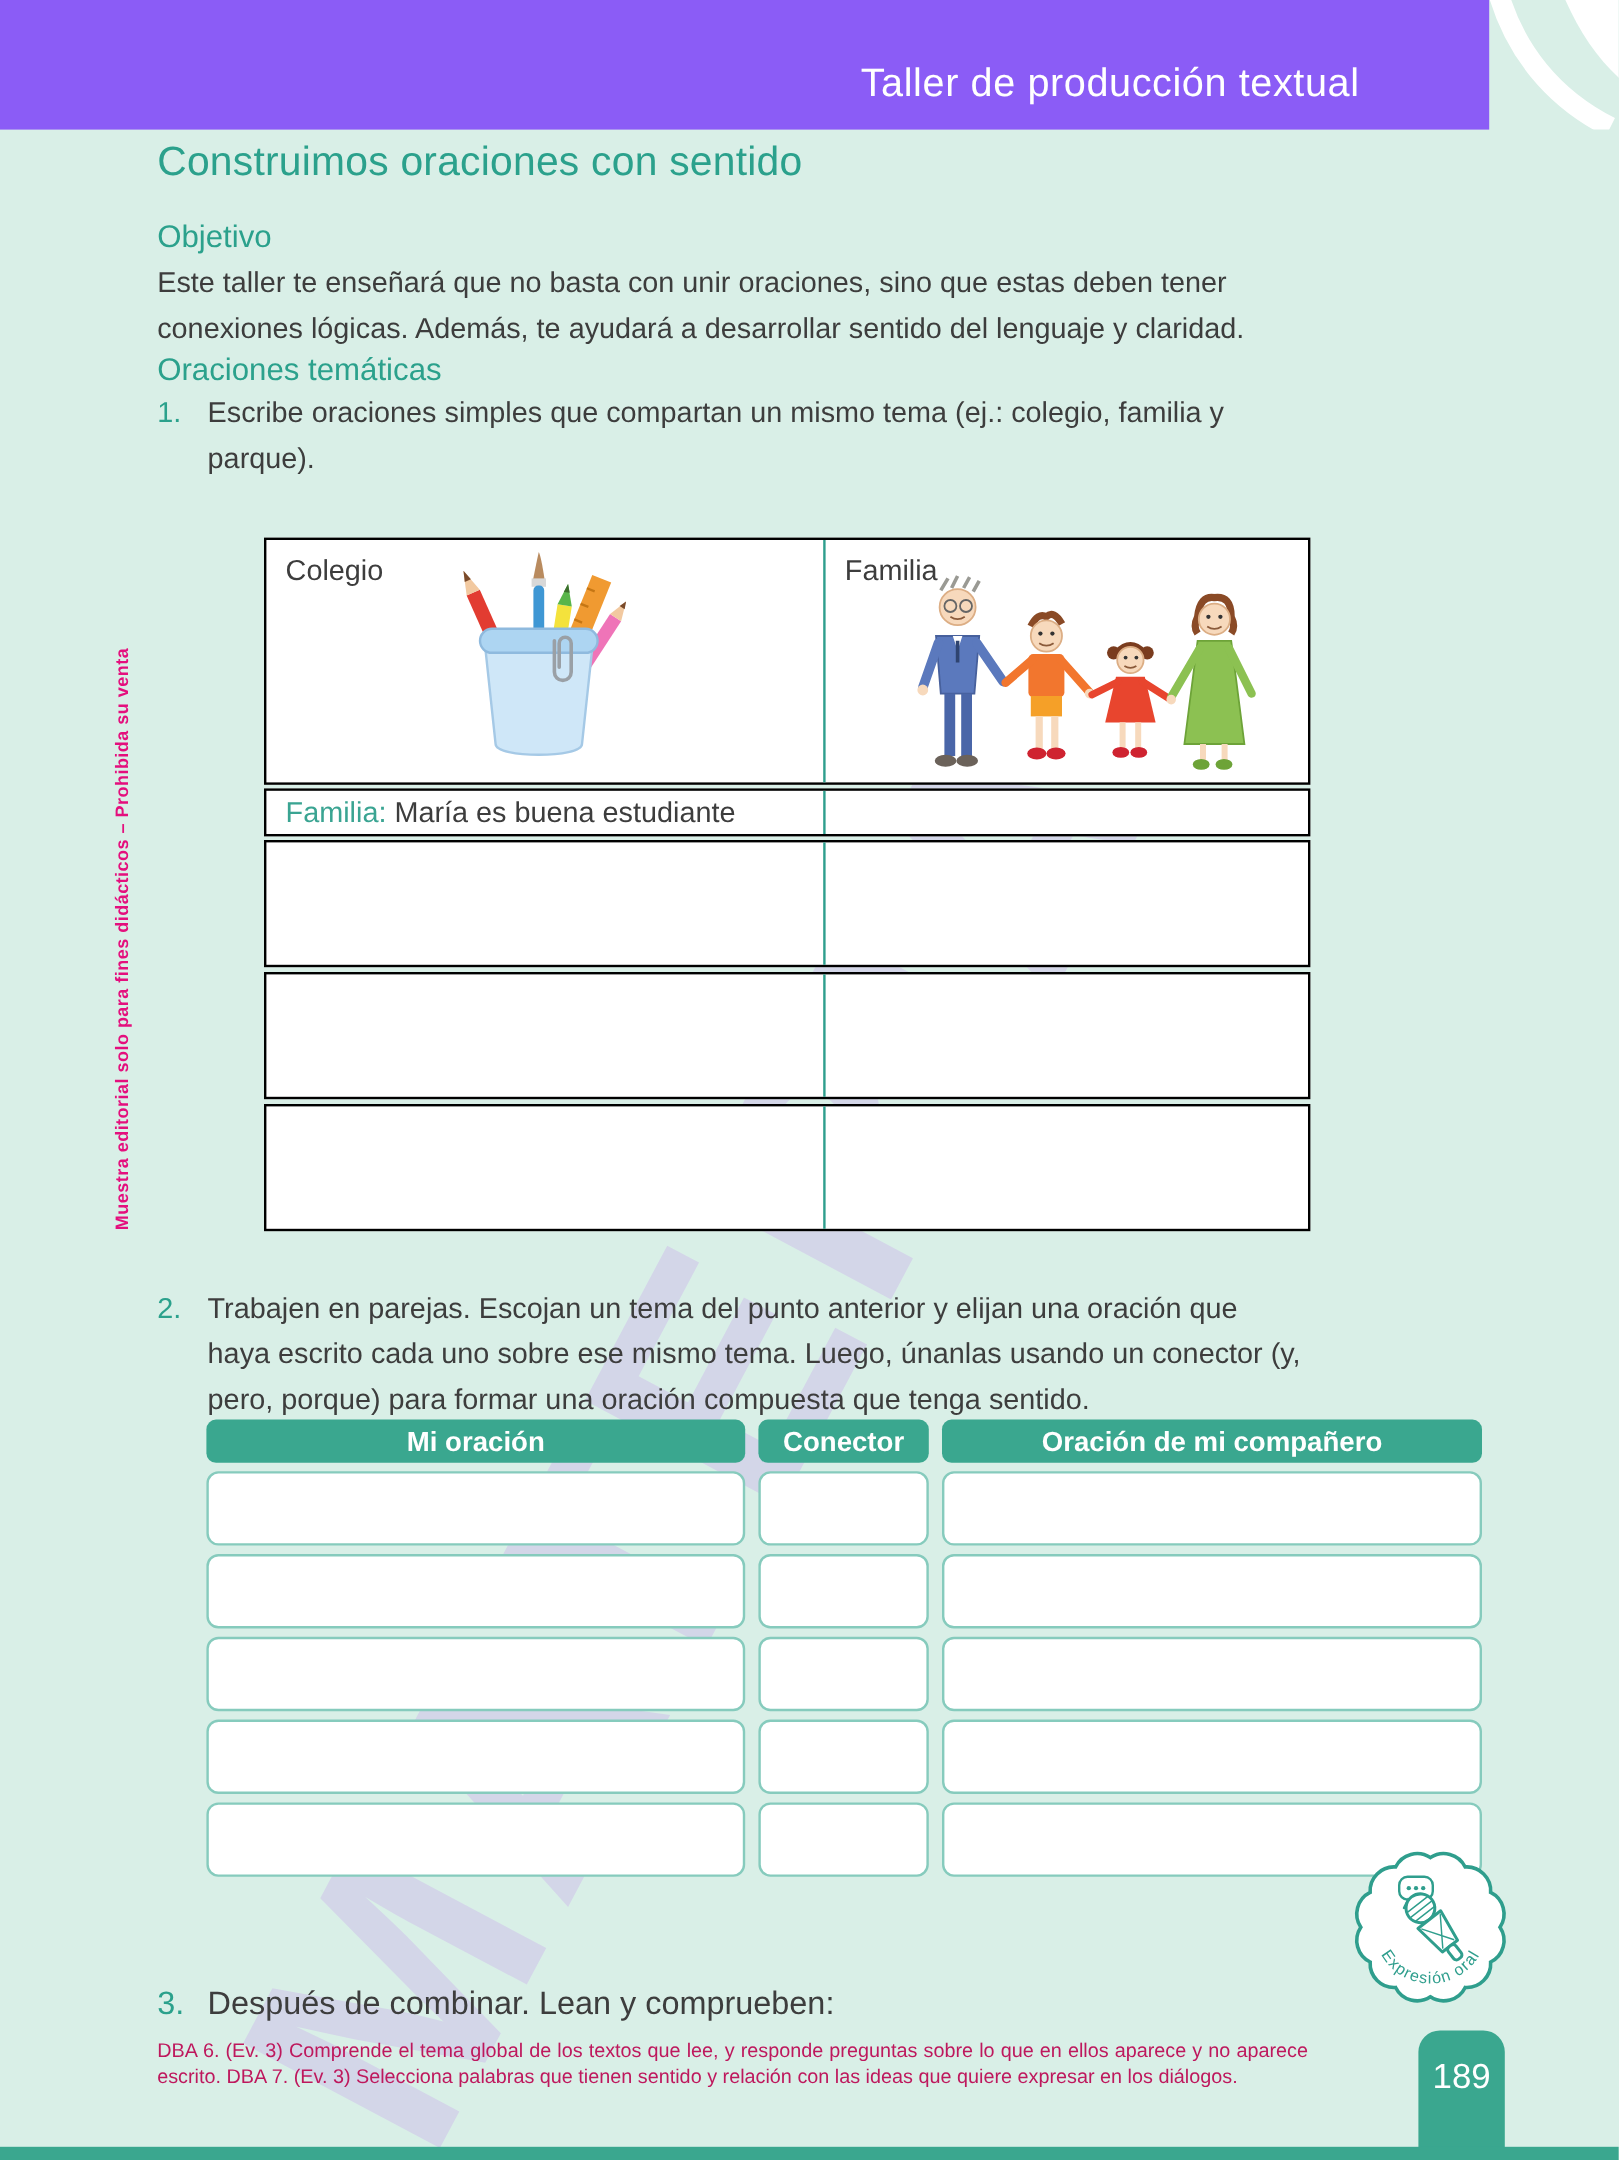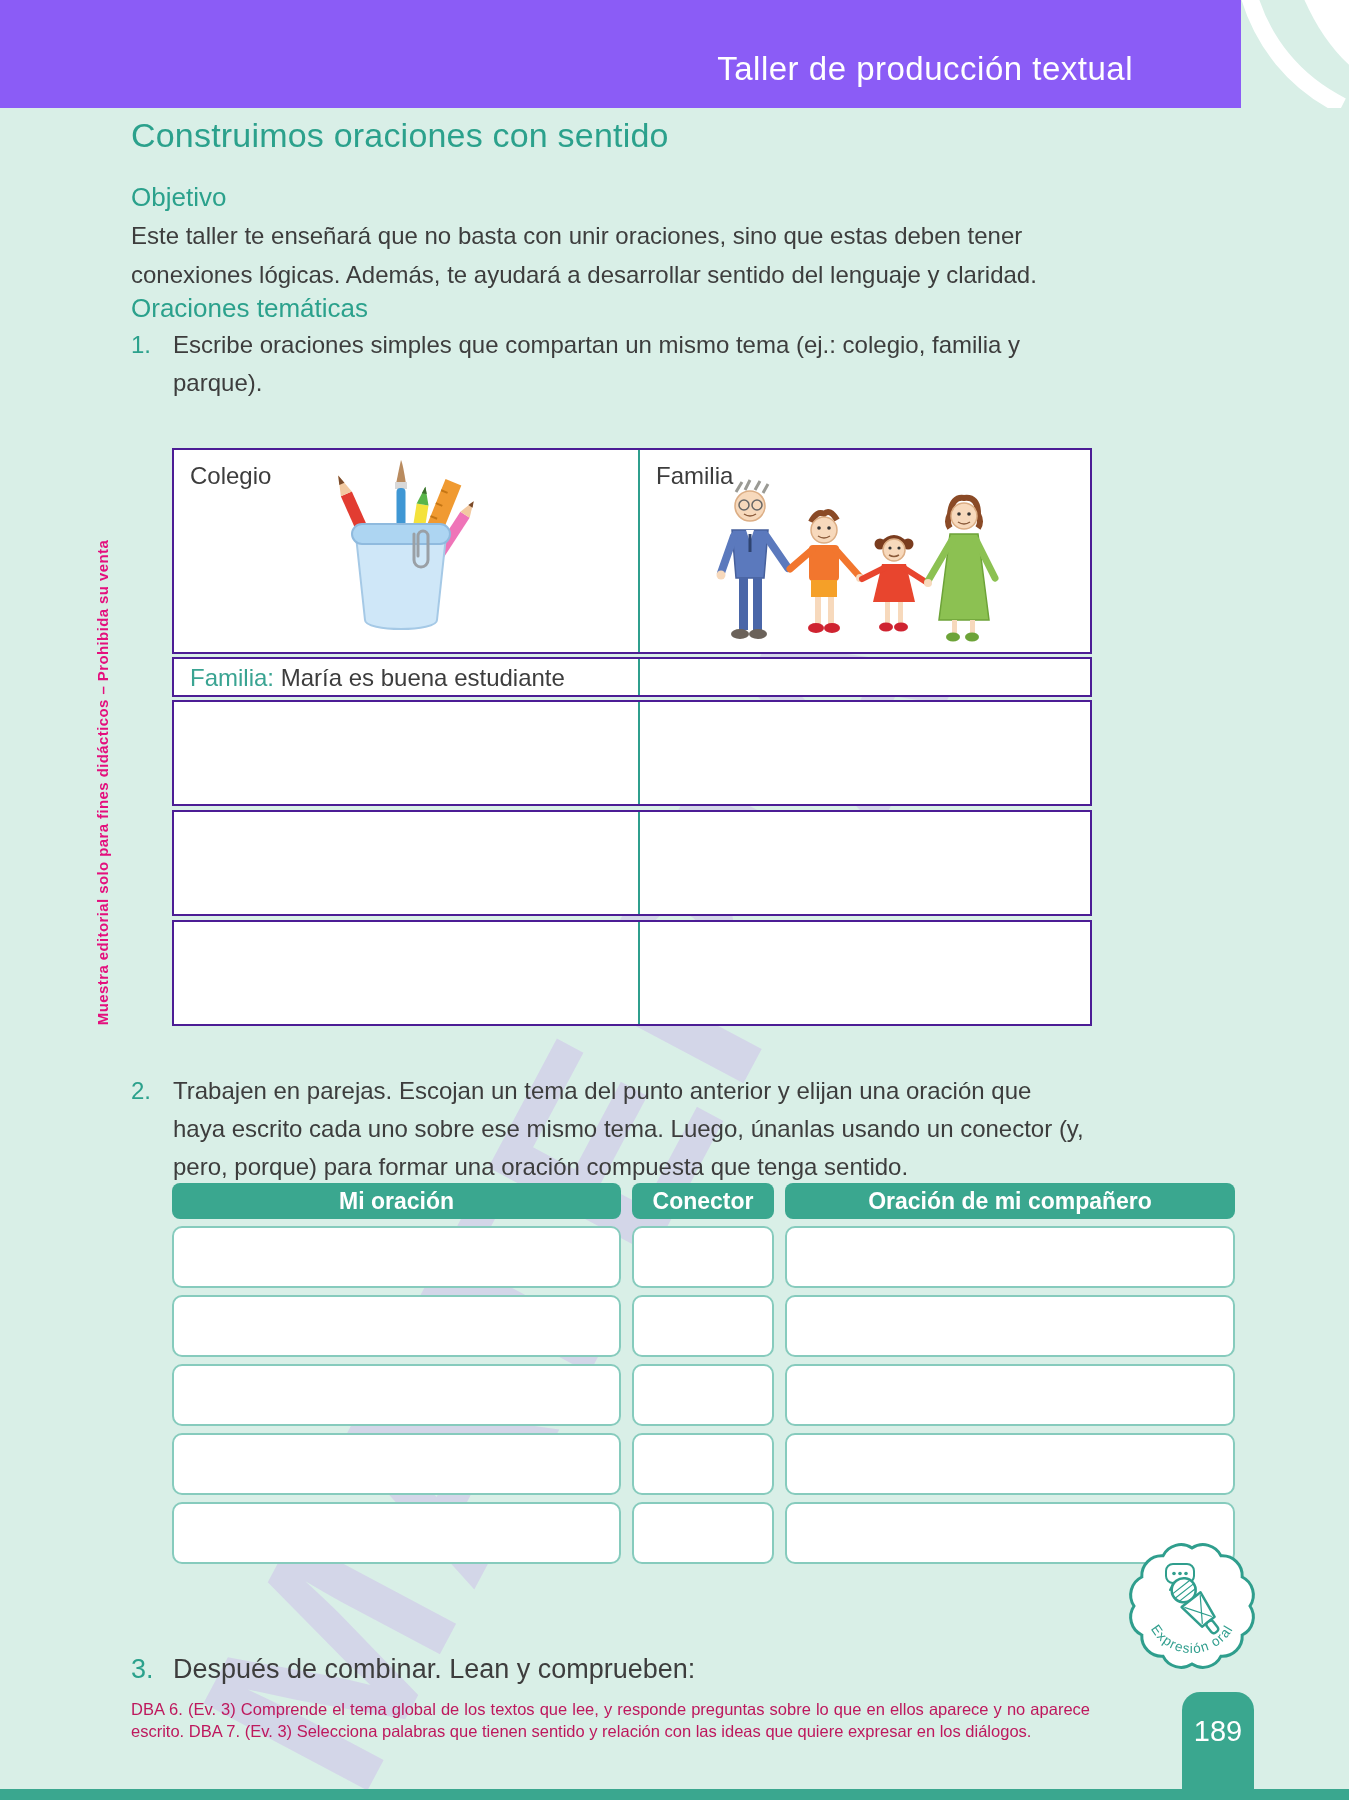--- a/index.html
+++ b/index.html
@@ -35,21 +35,21 @@
   .subhead { left:131px; font-size:26px; color:#2ba18c; }
   .para { left:131px; font-size:24px; line-height:39px; color:#3d3d3d; }
 
   .item { left:131px; display:flex; font-size:24px; line-height:38px; }
   .item .num { width:42px; color:#2ba18c; flex:none; }
 
   
   .t1 { left:172px; top:448px; width:920px; z-index:2; }
   .t1row {
     position:relative; display:flex; background:#fff;
-    border:2px solid #4c1d95; margin-bottom:4px; z-index:2;
+    border:2px solid #000000; margin-bottom:4px; z-index:2;margin-left:48px;
   }
   .t1cell { position:relative; }
   .t1cell.c1 { width:466px; border-right:2px solid #2f9e8d; }
   .t1cell.c2 { flex:1; }
   .t1row.img-row { height:206px; margin-bottom:3px; }
   .t1row.ex-row { height:40px; margin-bottom:3px; }
   .t1row.blank  { height:106px; }
   .cell-label { position:absolute; left:16px; top:12px; font-size:24px; color:#3d3d3d; }
   .ex-row .t1cell.c1 { font-size:24px; padding:5px 0 0 16px; }
   .ex-label { color:#3aa492; }

